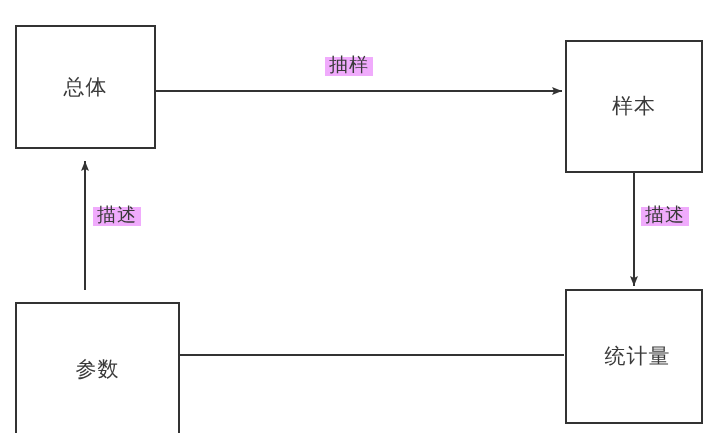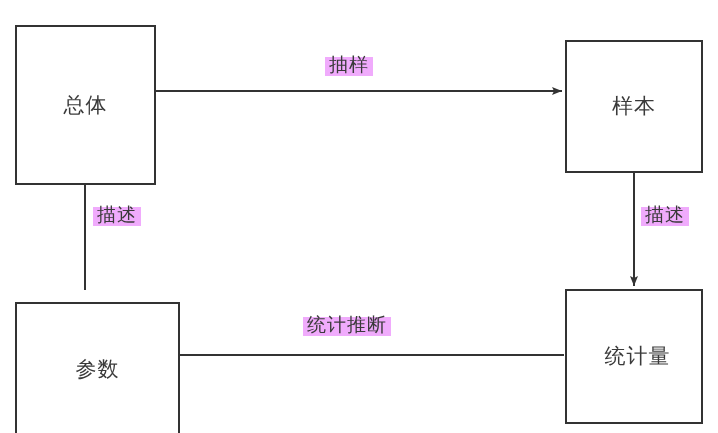--- a/index.html
+++ b/index.html
@@ -41,21 +41,21 @@
   }
   .node-label {
     font-family: "DejaVu Sans", "Liberation Sans", sans-serif;
     font-size: 21px;
     line-height: 1;
     color: #3a3a3a;
     letter-spacing: 1px;
     white-space: nowrap;
     -webkit-font-smoothing: antialiased;
   }
-  #node-population { left: 15px;  top: 25px;  width: 141px; height: 160px; }
+  #node-population { left: 15px;  top: 25px;  width: 141px; height: 124px; }
   #node-sample     { left: 565px; top: 25px;  width: 138px; height: 133px; margin-top: 15px; }
   #node-parameter  { left: 15px;  top: 302px; width: 165px; height: 134px; }
   #node-statistic  { left: 565px; top: 289px; width: 138px; height: 135px; padding-left: 7px; }
 
   .edge-label {
     position: absolute;
     font-family: Liberation Mono, monospace;
     font-size: 19px;
     line-height: 1;
     color: #3a3a3a;
@@ -113,17 +113,16 @@
   </div>
 
   <div class="node-box" id="node-statistic">
     <span class="node-label">统计量</span>
   </div>
 
   <div class="edge-label" id="label-sampling">抽样</div>
 
   <div class="edge-label" id="label-describe-right">描述</div>
 
-  <div class="edge-label" id="label-inference">统计推断</div>
 
   <div class="edge-label" id="label-describe-left">描述</div>
 
 </div>
 
 </body></html>

